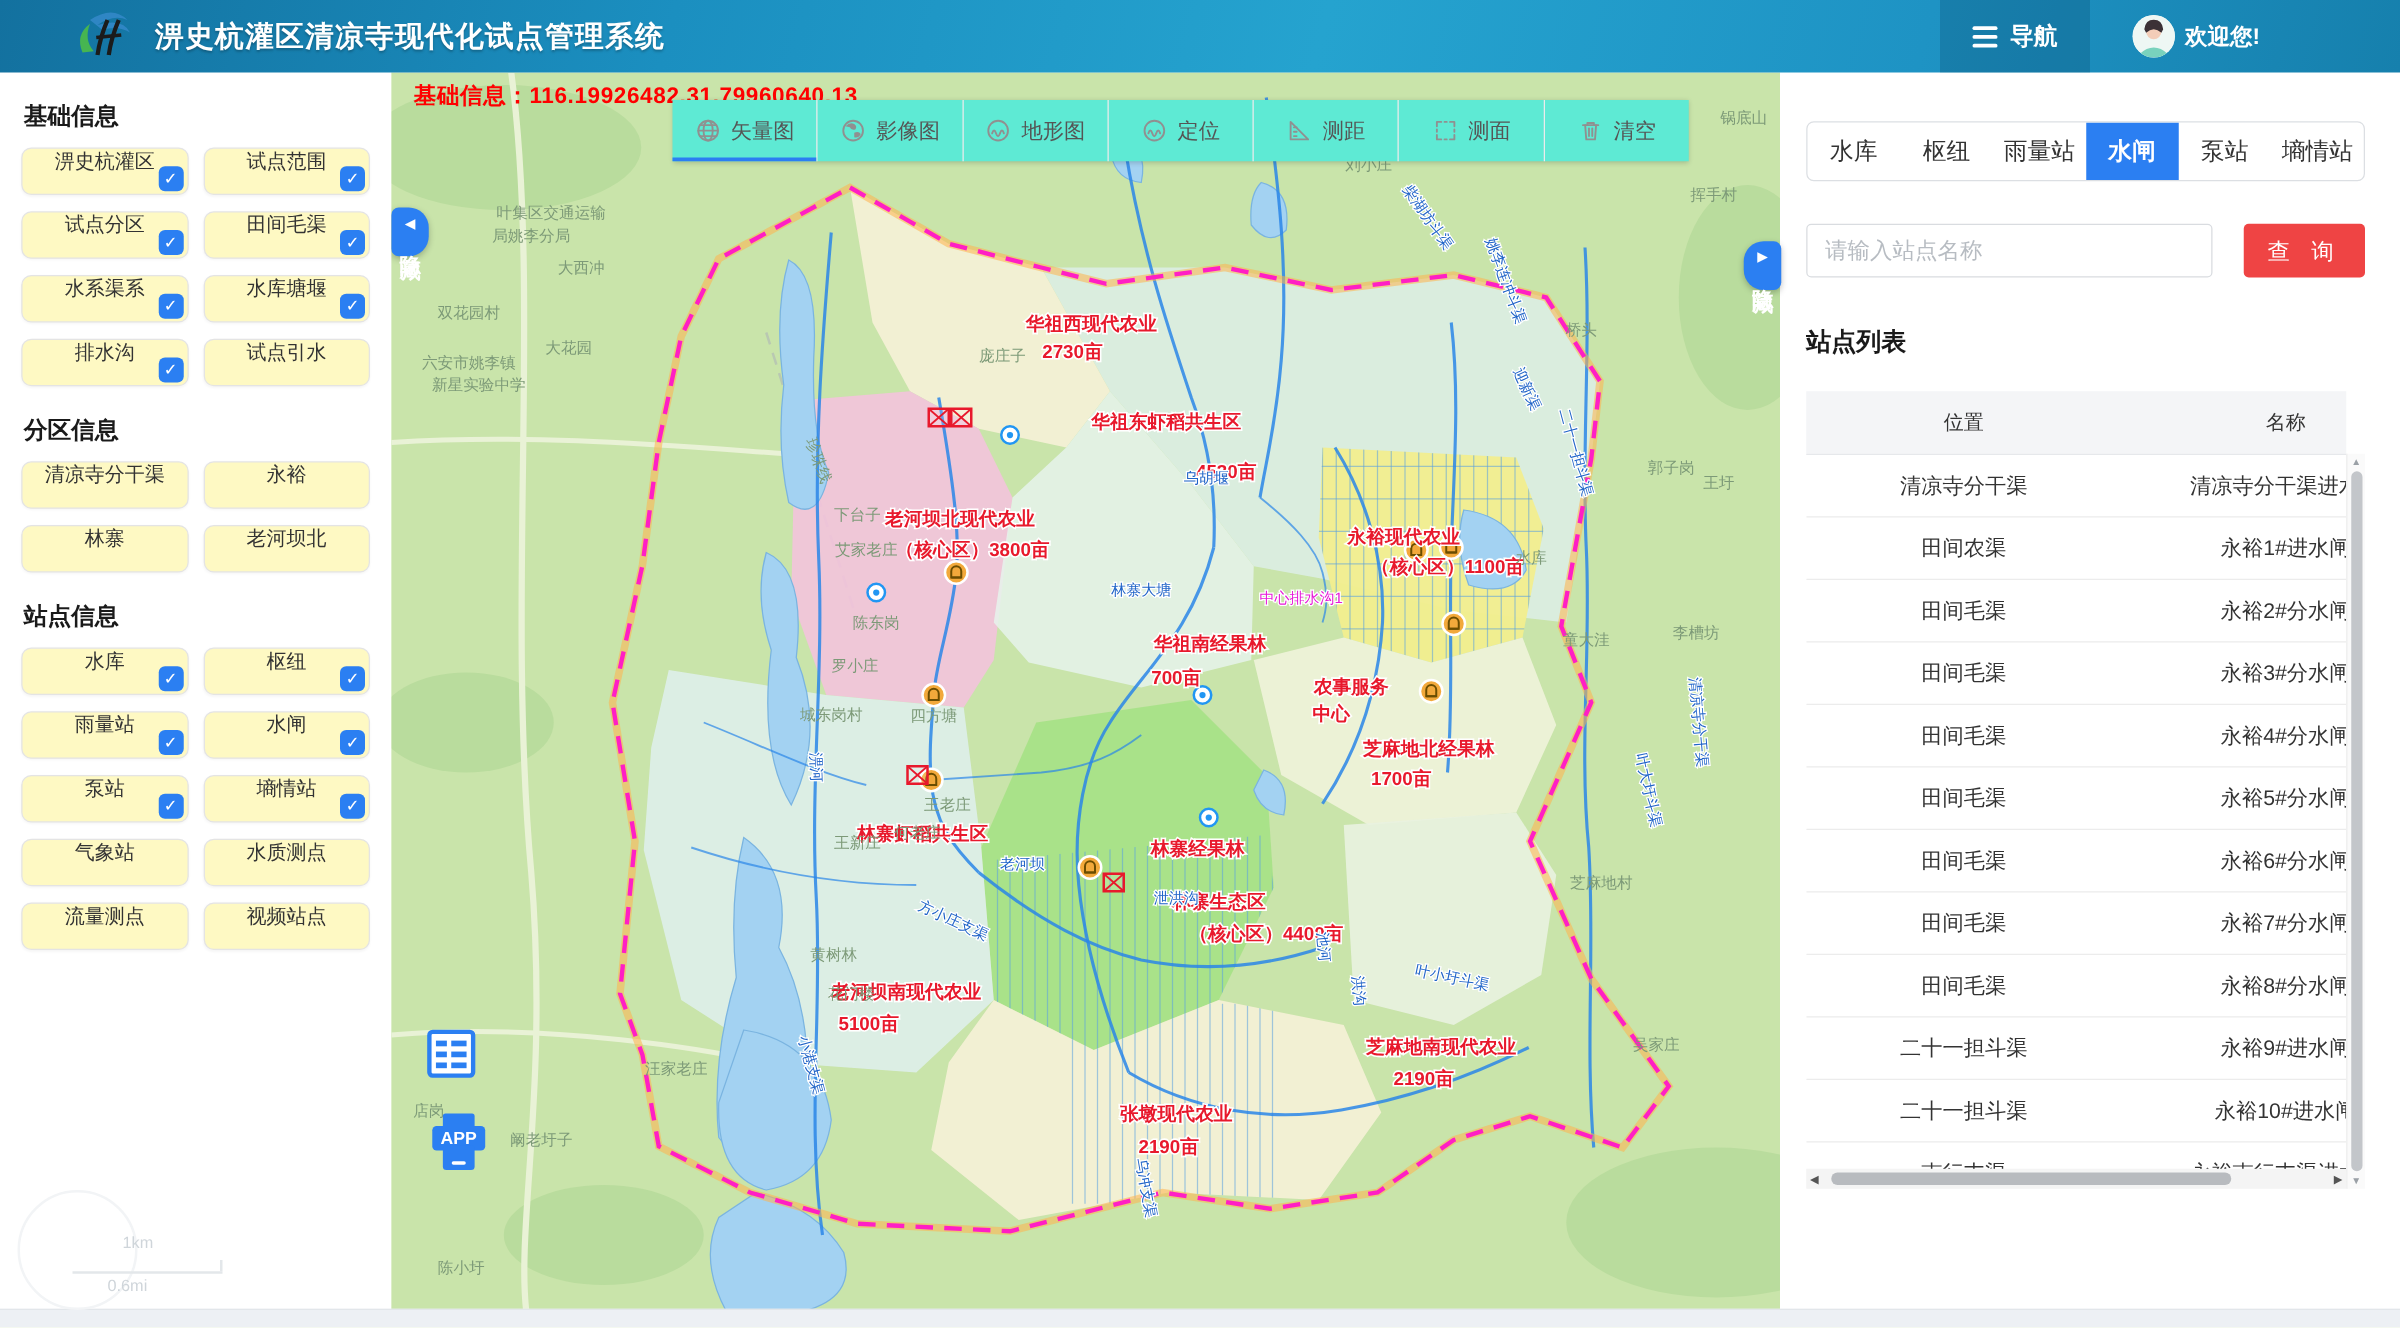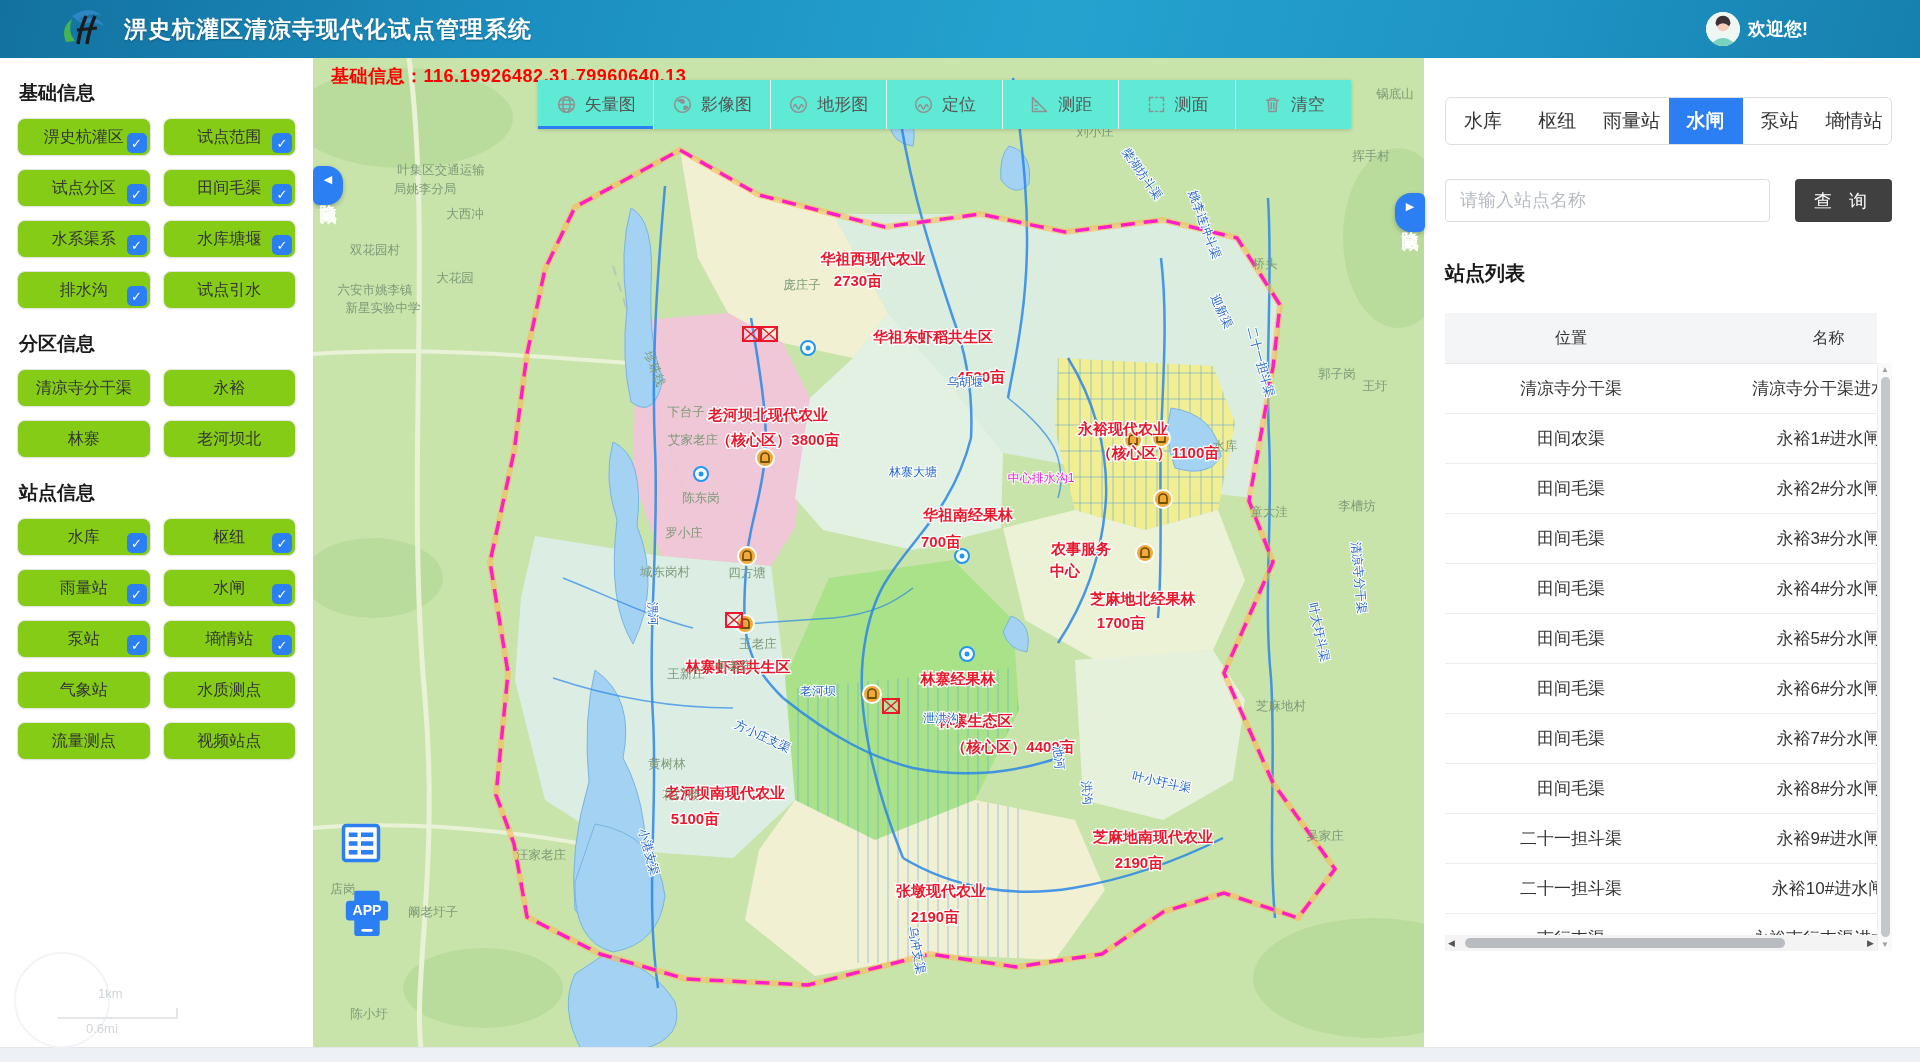--- a/index.html
+++ b/index.html
@@ -17,21 +17,21 @@
   .avatar{width:34px;height:34px;border-radius:50%;margin-left:34px;overflow:hidden;background:#eef7f4;cursor:pointer;flex:0 0 auto;}
   .welcome{color:#fff;font-size:18px;margin-left:8px;font-weight:bold;}
 
   
   .body{display:flex;height:991px;}
 
   
   .sidebar{width:313px;background:#fff;padding:0 17px;box-sizing:border-box;position:relative;z-index:5;}
   .side-title{font-size:19px;font-weight:bold;color:#1a1a1a;margin:22px 0 12px 2px;}
   .btn-grid{display:grid;grid-template-columns:1fr 1fr;gap:13px 12px;margin-bottom:8px;}
-  .side-btn{height:36px;background:#84cc16;border:1px solid #e4e4e4;border-radius:8px;display:flex;align-items:center;justify-content:center;
+  .side-btn{height:36px;background:#fef9c3;border:1px solid #e4e4e4;border-radius:8px;display:flex;align-items:flex-start;justify-content:center;
             font-size:16px;color:#333;position:relative;cursor:pointer;box-shadow:0 1px 2px rgba(0,0,0,.04);}
   .cb{position:absolute;right:3px;bottom:2px;width:20px;height:20px;background:#2b7ff2;border-radius:5px;color:#fff;
       font-size:13px;display:flex;align-items:center;justify-content:center;font-weight:bold;}
 
   .scalebar{position:absolute;left:58px;top:986px;z-index:60;color:#cfd5da;font-size:13px;width:120px;}
   .sb-line{border-bottom:2px solid #e3e7ea;position:relative;height:16px;}
   .sb-line::after{content:'';position:absolute;right:0;bottom:0;height:9px;border-right:2px solid #e3e7ea;}
   .sb-mi{margin-top:2px;}
   .compass{position:absolute;left:14px;top:952px;width:92px;height:92px;border:2px solid #f2f4f6;border-radius:50%;z-index:55;}
 
@@ -74,21 +74,21 @@
   .cam circle.i{fill:#2196f3;stroke:none;}
 
   
   .panel{width:496px;background:#fff;position:relative;padding:0 28px 0 21px;box-sizing:border-box;z-index:10;}
   .tabs{margin-top:39px;border:1px solid #dcdfe3;border-radius:6px;display:flex;height:46px;overflow:hidden;background:#fff;}
   .tab{flex:1;display:flex;align-items:center;justify-content:center;font-size:19px;color:#333;cursor:pointer;}
   .tab.active{background:#2b7ff2;color:#fff;font-weight:bold;}
   .srow{margin-top:34px;display:flex;align-items:center;}
   .sinput{width:325px;height:43px;border:1px solid #d9dce0;border-radius:4px;padding:0 14px;font-size:18px;color:#333;box-sizing:border-box;outline:none;font-family:inherit;}
   .sinput::placeholder{color:#b7bcc2;}
-  .sbtn{margin-left:auto;width:97px;height:43px;background:#404040;color:#fff;border:none;border-radius:4px;font-size:18px;cursor:pointer;letter-spacing:6px;font-family:inherit;padding-left:6px;}
+  .sbtn{margin-left:auto;width:97px;height:43px;background:#ef4444;color:#fff;border:none;border-radius:4px;font-size:18px;cursor:pointer;letter-spacing:6px;font-family:inherit;padding-left:6px;}
   .ptitle{margin:38px 0 0;font-size:20px;color:#1a1a1a;font-weight:bold;}
   .twrap{margin-top:26px;position:relative;width:447px;}
   .thead{width:432px;overflow:hidden;display:flex;height:50px;background:#f4f5f7;align-items:center;font-size:16px;color:#333;}
   .thead span{flex:0 0 252px;text-align:center;}
   .thead span:last-child{flex:0 0 263px;}
   .tbody{height:588px;overflow:hidden;position:relative;width:432px;border-top:1px solid #e6e8eb;}
   .trow{display:flex;width:515px;height:49px;align-items:center;border-bottom:1px solid #ececec;font-size:17px;color:#333;cursor:pointer;white-space:nowrap;}
   .trow .c1{flex:0 0 252px;text-align:center;}
   .trow .c2{flex:0 0 263px;text-align:center;}
   .vsb{position:absolute;right:0;top:50px;height:588px;width:15px;background:#fafafa;border-left:1px solid #ededed;display:flex;flex-direction:column;align-items:center;padding:2px 0;box-sizing:border-box;cursor:pointer;}
@@ -110,20 +110,28 @@
       <svg viewBox="0 0 52 46">
         <path d="M8,36 Q2,22 14,13 Q9,26 17,35 Z" fill="#46b551"></path>
         <path d="M14,10 Q32,-2 44,10 Q33,5 20,14 Q40,8 46,20 Q36,14 24,18 Z" fill="#2f86c4"></path>
         <path d="M20,38 Q22,24 28,10" stroke="#1b1b1b" stroke-width="3.4" fill="none"></path>
         <path d="M29,38 Q31,24 37,10" stroke="#1b1b1b" stroke-width="3.4" fill="none"></path>
         <path d="M19,24 L39,22" stroke="#1b1b1b" stroke-width="3" fill="none"></path>
       </svg>
     </div>
     <div class="hdr-title">淠史杭灌区清凉寺现代化试点管理系统</div>
     <div class="hdr-right">
+      <div class="nav-btn">
+        <span class="burger">
+            <i></i>
+            <i></i>
+            <i></i>
+          </span>
+        <span>导航</span>
+      </div>
       <div class="avatar">
         <svg viewBox="0 0 36 36">
           <circle cx="18" cy="18" r="18" fill="#eef7f4"></circle>
           <path d="M6,33 q12,-11 24,0 a18,18 0 0 1 -24,0 z" fill="#79d2bd"></path>
           <circle cx="18" cy="14" r="6.5" fill="#f3cdb8"></circle>
           <path d="M10,12 q1,-8 8,-8 q7,0 8,8 l-1.5,3 q-6.5,-6 -13,0 z" fill="#3c3136"></path>
         </svg>
       </div>
       <div class="welcome">欢迎您!</div>
     </div>

